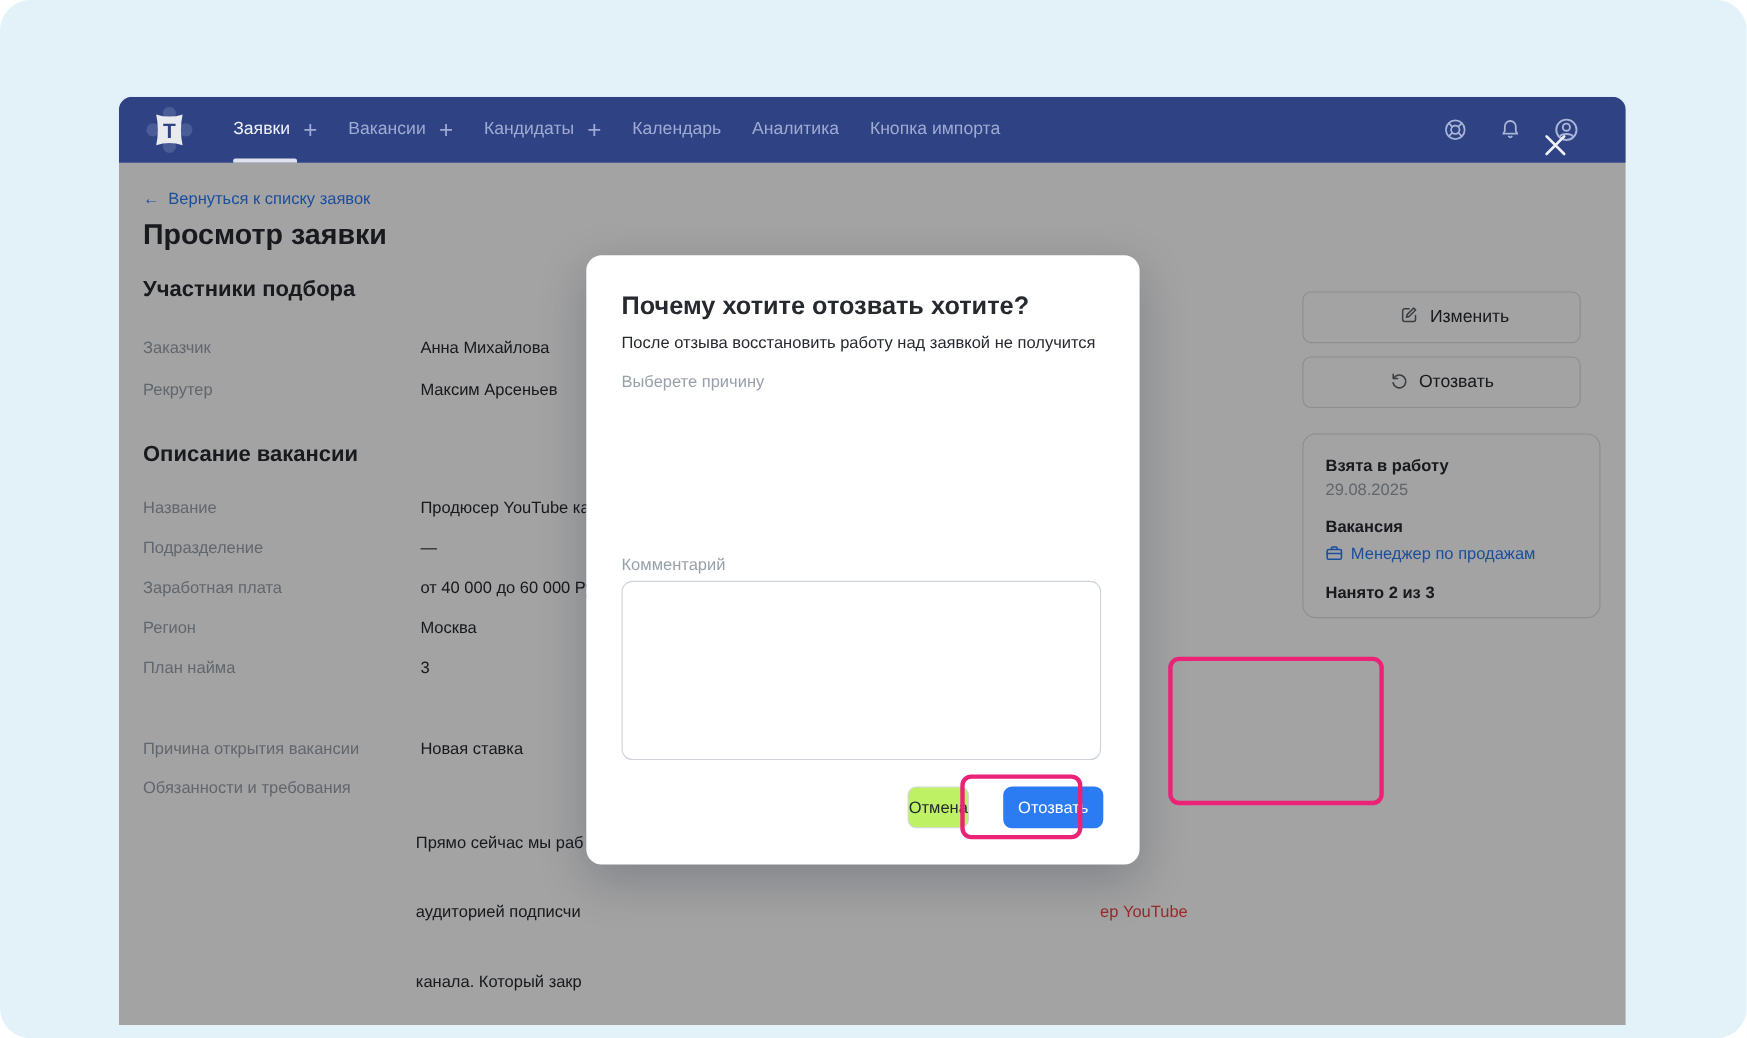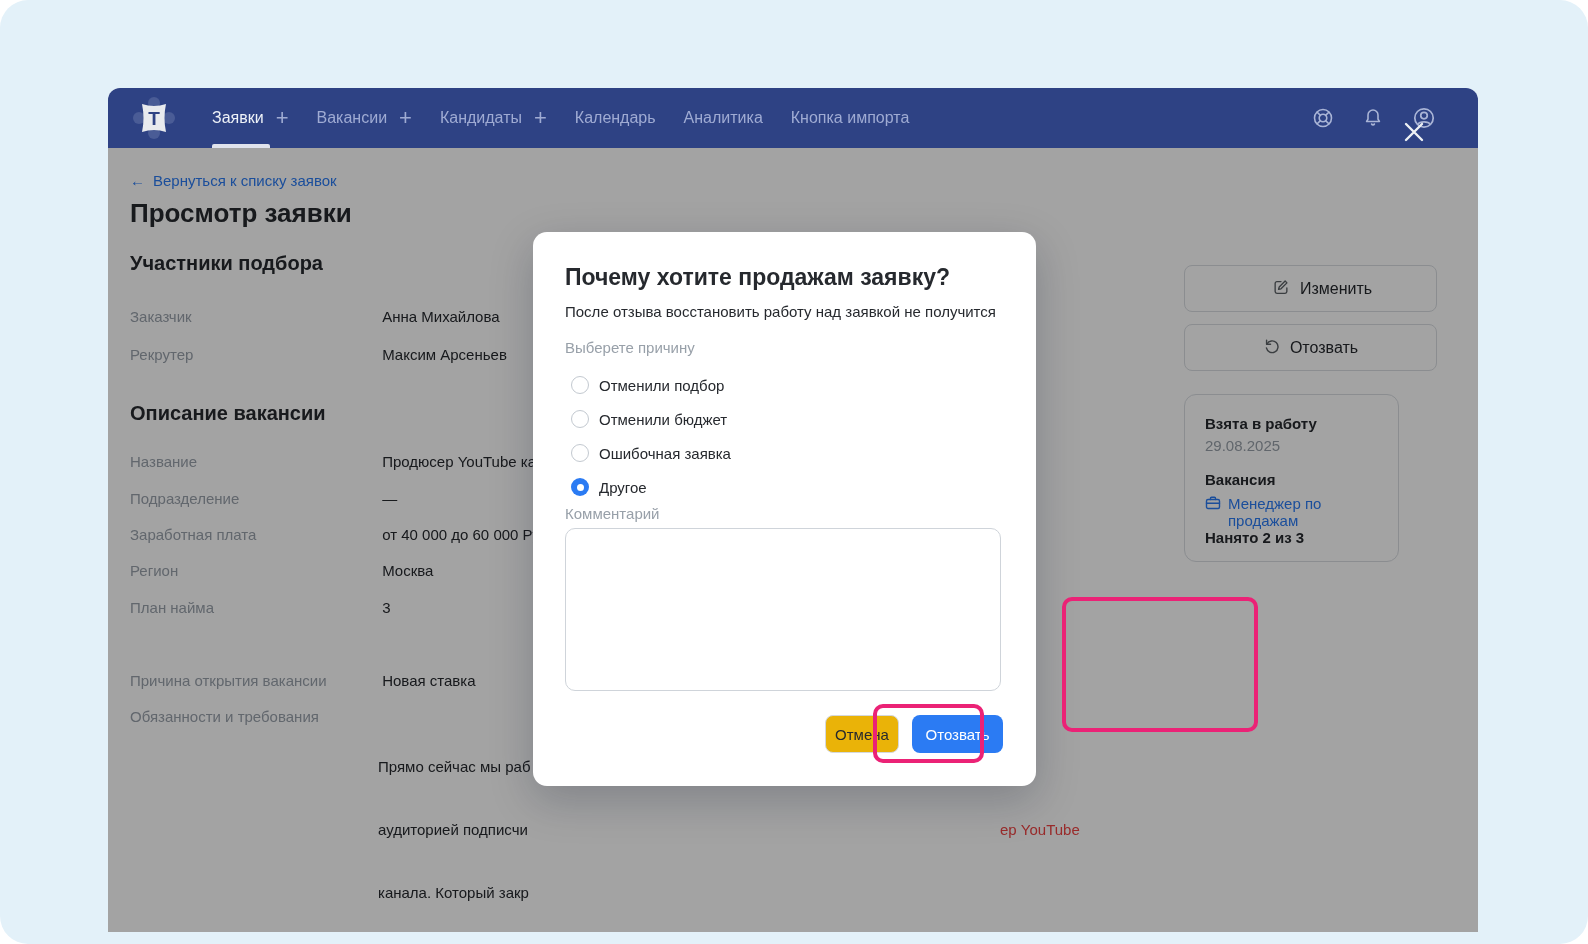--- a/index.html
+++ b/index.html
@@ -36,48 +36,48 @@
 
   .duties { position:absolute; left:270px; top:566px; line-height:21px; white-space:pre; color:#26292e; }
   .duties div { height:21px; }
   .clip-right { position:absolute; left:892px; top:566px; line-height:21px; white-space:pre; color:#ef4444; }
 
   
   .side-btn { position:absolute; left:1076px; width:253px; height:47px; background:#fff;
               border:1px solid #d9dde2; border-radius:8px; display:flex; align-items:center; justify-content:center;
               gap:10px; font-size:16px; color:#26292e; cursor:pointer; }
   .side-btn svg { stroke:#5c6166; fill:none; stroke-width:1.5; stroke-linecap:round; stroke-linejoin:round; }
-  .side-card { position:absolute; left:1076px; top:246px; width:215px; height:168px; background:#fff;
+  .side-card { position:absolute; left:1076px; top:246px; width:271px; height:168px; background:#fff;
                border:1px solid #d9dde2; border-radius:12px; padding:20px; }
   .side-card .b { font-weight:700; font-size:15px; color:#26292e; }
   .side-card .muted { color:#98a0a9; margin-top:5px; }
   .side-card .vac { margin-top:17px; }
   .vac-link { display:flex; gap:7px; margin-top:7px; color:#2b7bf3; cursor:pointer; }
   .vac-link svg { stroke:#2b7bf3; fill:none; stroke-width:1.4; stroke-linecap:round; stroke-linejoin:round; }
-  .hired { margin-top:0; }
+  .hired { margin-top:16px; }
 
   .dim { position:absolute; inset:0; background:rgba(0,0,0,.36); z-index:5; }
 
   
   .modal { position:absolute; left:533px; top:232px; width:503px; height:554px; background:#fff;
            border-radius:14px; z-index:20; box-shadow:0 14px 44px rgba(10,18,40,.22); }
   .m-title { position:absolute; left:32px; top:32px; font-size:23px; font-weight:600; color:#26292e; }
   .m-sub { position:absolute; left:32px; top:71px; font-size:15px; color:#26292e; }
   .m-reason { position:absolute; left:32px; top:107px; font-size:15px; color:#98a0a9; }
   .opts { position:absolute; left:38px; top:136px; }
   .opt { height:34px; display:flex; align-items:center; gap:10px; cursor:pointer; }
   .radio { width:18px; height:18px; border-radius:50%; border:1.5px solid #c3c9d0; background:#fff; flex:0 0 auto; position:relative; }
   .radio.sel { border:none; background:#2b7bf3; }
   .radio.sel::after { content:""; position:absolute; left:5.5px; top:5.5px; width:7px; height:7px; border-radius:50%; background:#fff; }
   .opt span.t { font-size:15px; color:#26292e; }
   .m-comment { position:absolute; left:32px; top:273px; font-size:15px; color:#98a0a9; }
   .m-textarea { position:absolute; left:32px; top:296px; width:436px; height:163px; border:1px solid #cfd4da;
                 border-radius:10px; resize:none; outline:none; font-family:"Liberation Sans",sans-serif; font-size:15px; padding:10px 12px; }
   .btn { position:absolute; top:483px; height:38px; border-radius:8px; font-size:15px; display:flex; align-items:center; justify-content:center; cursor:pointer; }
-  .btn-cancel { left:292px; width:74px; background:#eab308; border:1px solid #d4d8dd; color:#26292e; }
+  .btn-cancel { left:292px; width:56px; background:#bef264; border:1px solid #d4d8dd; color:#26292e; }
   .btn-confirm { left:379px; width:91px; background:#2b7bf3; border:none; color:#fff; }
 
   .annot { position:absolute; border:4px solid #eb2276; border-radius:10px; z-index:25; pointer-events:none; }
   .annot-reasons { left:529px; top:365px; width:196px; height:135px; }
   .annot-confirm { left:340px; top:472px; width:111px; height:59px; }
 
   .close-x { position:absolute; left:1400px; top:118px; z-index:20; cursor:pointer; }
   .close-x svg { display:block; stroke:#eef1f5; stroke-width:2.4; stroke-linecap:round; }
 </style>
 </head>
@@ -240,42 +240,24 @@
           <span>Менеджер по продажам</span>
         </div>
         <div class="b hired">Нанято 2 из 3</div>
       </div>
 
       <div class="dim"></div>
     </div>
   </div>
 
   <div class="modal">
-    <div class="m-title">Почему хотите продажам заявку?</div>
+    <div class="m-title">Почему хотите отозвать хотите?</div>
     <div class="m-sub">После отзыва восстановить работу над заявкой не получится</div>
     <div class="m-reason">Выберете причину</div>
 
-    <div class="opts">
-      <div class="opt">
-        <span class="radio"></span>
-        <span class="t">Отменили подбор</span>
-      </div>
-      <div class="opt">
-        <span class="radio"></span>
-        <span class="t">Отменили бюджет</span>
-      </div>
-      <div class="opt">
-        <span class="radio"></span>
-        <span class="t">Ошибочная заявка</span>
-      </div>
-      <div class="opt">
-        <span class="radio sel"></span>
-        <span class="t">Другое</span>
-      </div>
-    </div>
 
     <div class="m-comment">Комментарий</div>
     <textarea class="m-textarea" style=""></textarea>
 
     <div class="btn btn-cancel">Отмена</div>
     <div class="btn btn-confirm">Отозвать</div>
 
     <div class="annot annot-reasons"></div>
     <div class="annot annot-confirm"></div>
   </div>

